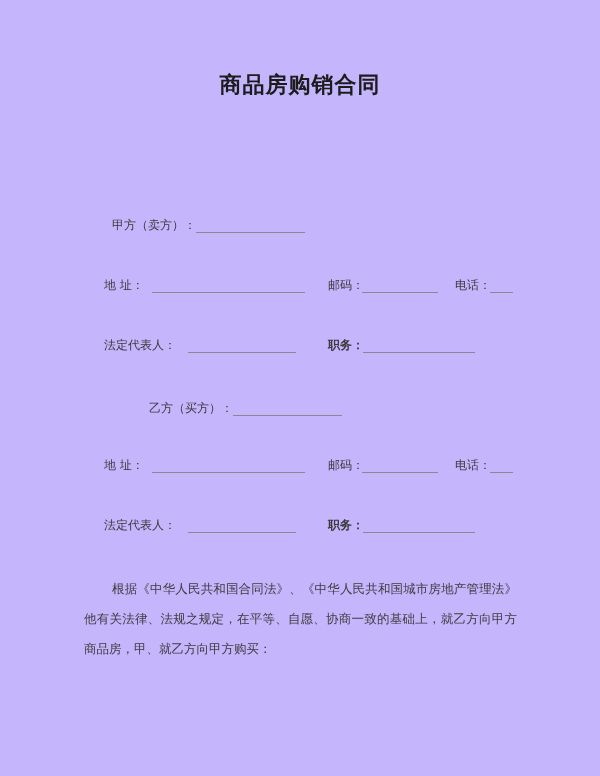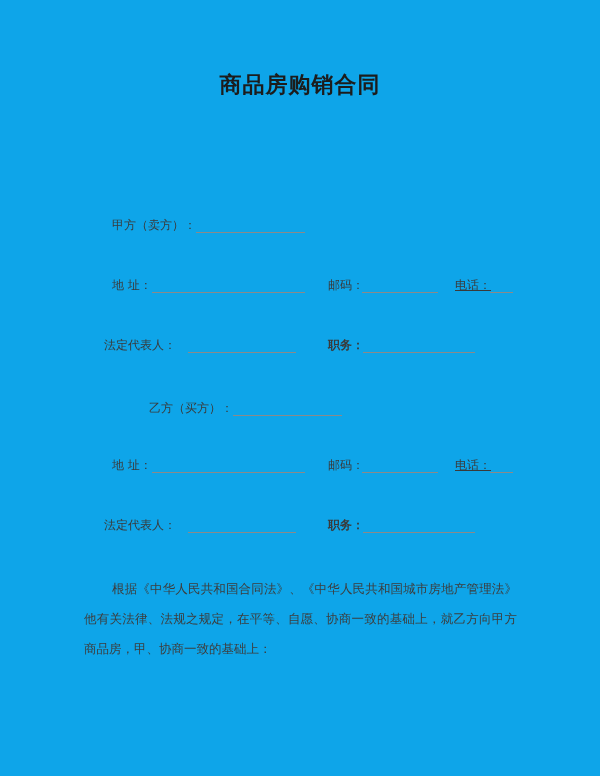--- a/index.html
+++ b/index.html
@@ -1,21 +1,21 @@
 <!DOCTYPE html>
 <html><head>
 <meta charset="utf-8">
 <style>
   * { margin: 0; padding: 0; box-sizing: border-box; }
   html, body { background: #ffffff; }
   .page {
     position: relative;
     width: 600px;
     height: 776px;
-    background: #0ea5e9;
+    background: #c4b5fd;
     font-family: "DejaVu Sans", sans-serif;
     overflow: hidden;
   }
   .doc-title {
     position: absolute;
     top: 70px;
     left: 0;
     width: 100%;
     text-align: center;
     font-size: 22px;
@@ -46,25 +46,25 @@
   
   .row-a-name { top: 216px; padding-left: 20px; }
   .row-a-addr { top: 276px; }
   .row-a-rep  { top: 336px; }
   .row-b-name { top: 399px; margin-left: 37px; }
   .row-b-addr { top: 456px; }
   .row-b-rep  { top: 516px; }
   
   .pos-party-label   { left: 112px; }
   .pos-party-line    { left: 196px; width: 109px; }
-  .pos-addr-label    { left: 112px; }
+  .pos-addr-label    { left: 104px; }
   .pos-addr-line     { left: 152px; width: 153px; }
   .pos-post-label    { left: 328px; text-align: right; }
   .pos-post-line     { left: 362px; width: 76px; }
-  .pos-phone-label   { left: 455px; text-decoration: underline; }
+  .pos-phone-label   { left: 455px; }
   .pos-phone-line    { left: 490px; width: 23px; }
   .pos-rep-label     { left: 104px; }
   .pos-rep-line      { left: 188px; width: 108px; }
   .pos-duty-label    { left: 328px; font-weight: bold; }
   .pos-duty-line     { left: 363px; width: 112px; }
 
   .intro {
     position: absolute;
     left: 84px;
     top: 574px;
@@ -142,16 +142,16 @@
     <span class="lbl" style="left:188px"></span>
     <span class="blank-line pos-rep-line"></span>
     <span class="lbl pos-duty-label">职务：</span>
     <span class="lbl" style="left:363px"></span>
     <span class="blank-line pos-duty-line"></span>
   </div>
 
   <div class="intro">
     <div class="line first justified">根据《中华人民共和国合同法》、《中华人民共和国城市房地产管理法》及其</div>
     <div class="line justified">他有关法律、法规之规定，在平等、自愿、协商一致的基础上，就乙方向甲方购买</div>
-    <div class="line">商品房，甲、协商一致的基础上：</div>
+    <div class="line">商品房，甲、就乙方向甲方购买：</div>
   </div>
 
 </div>
 
 </body></html>

